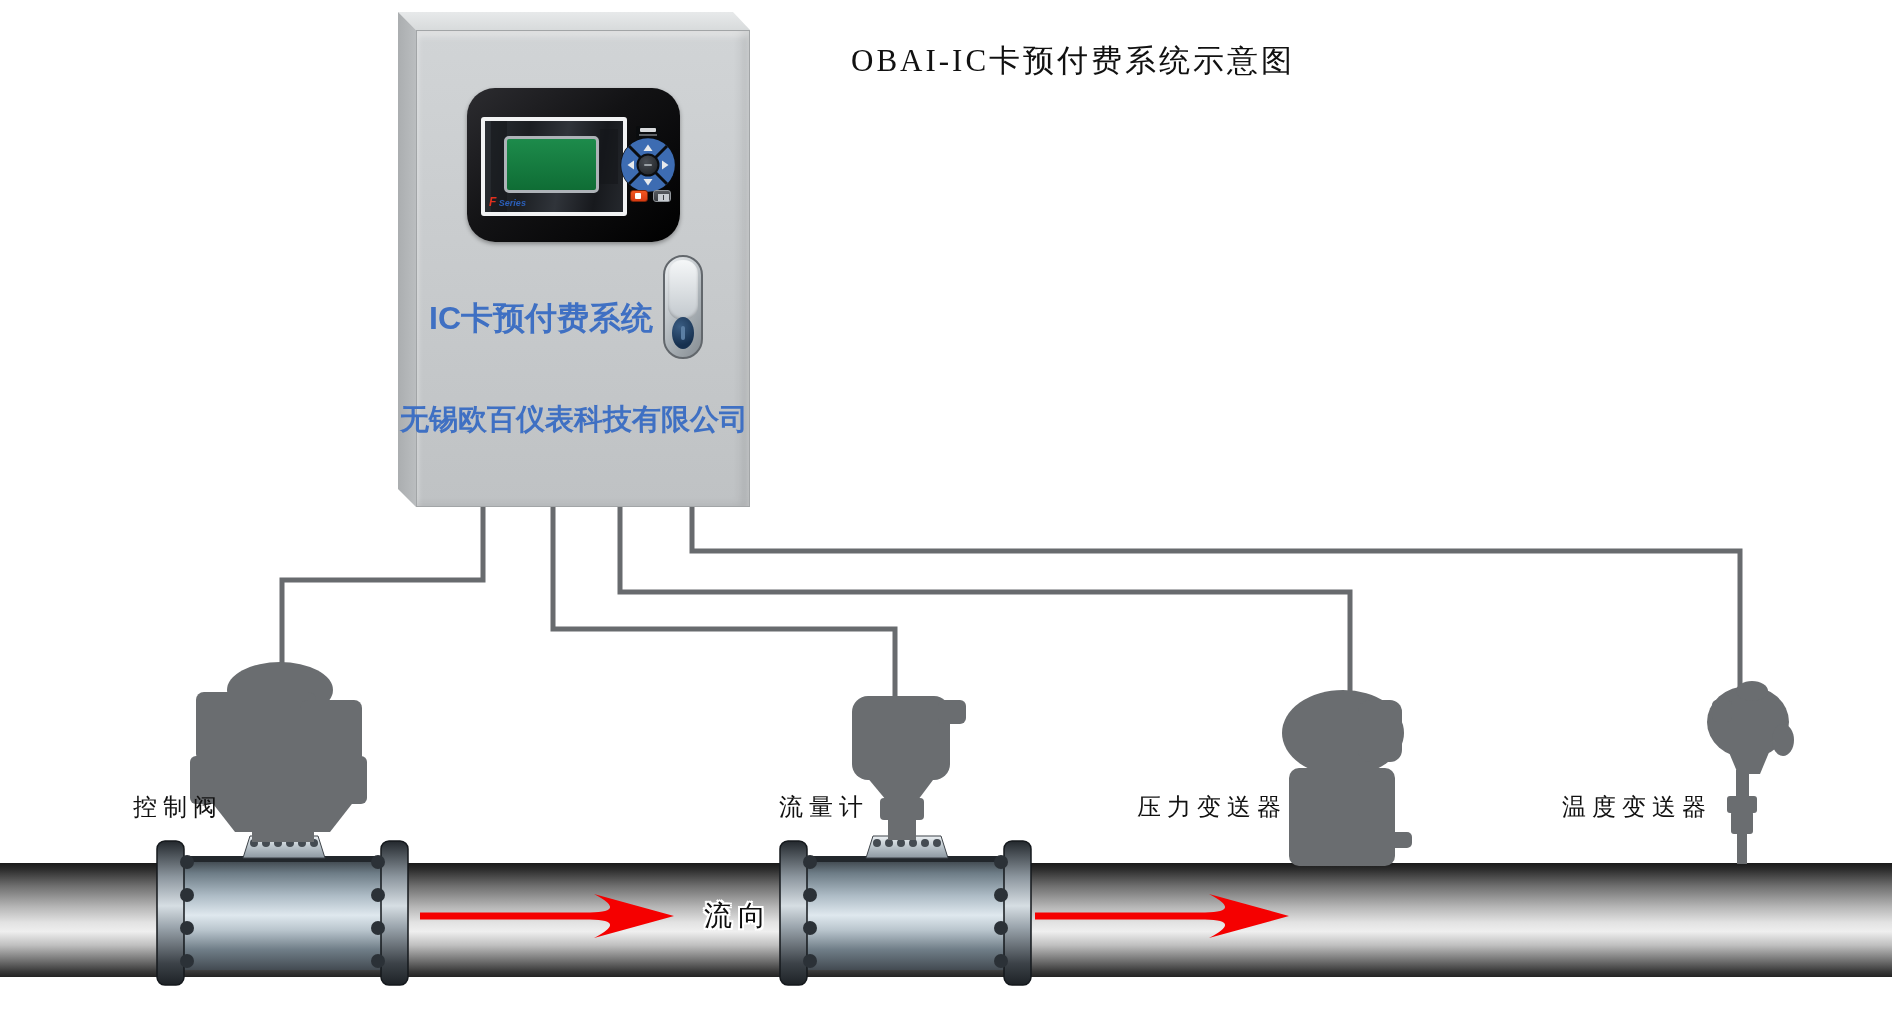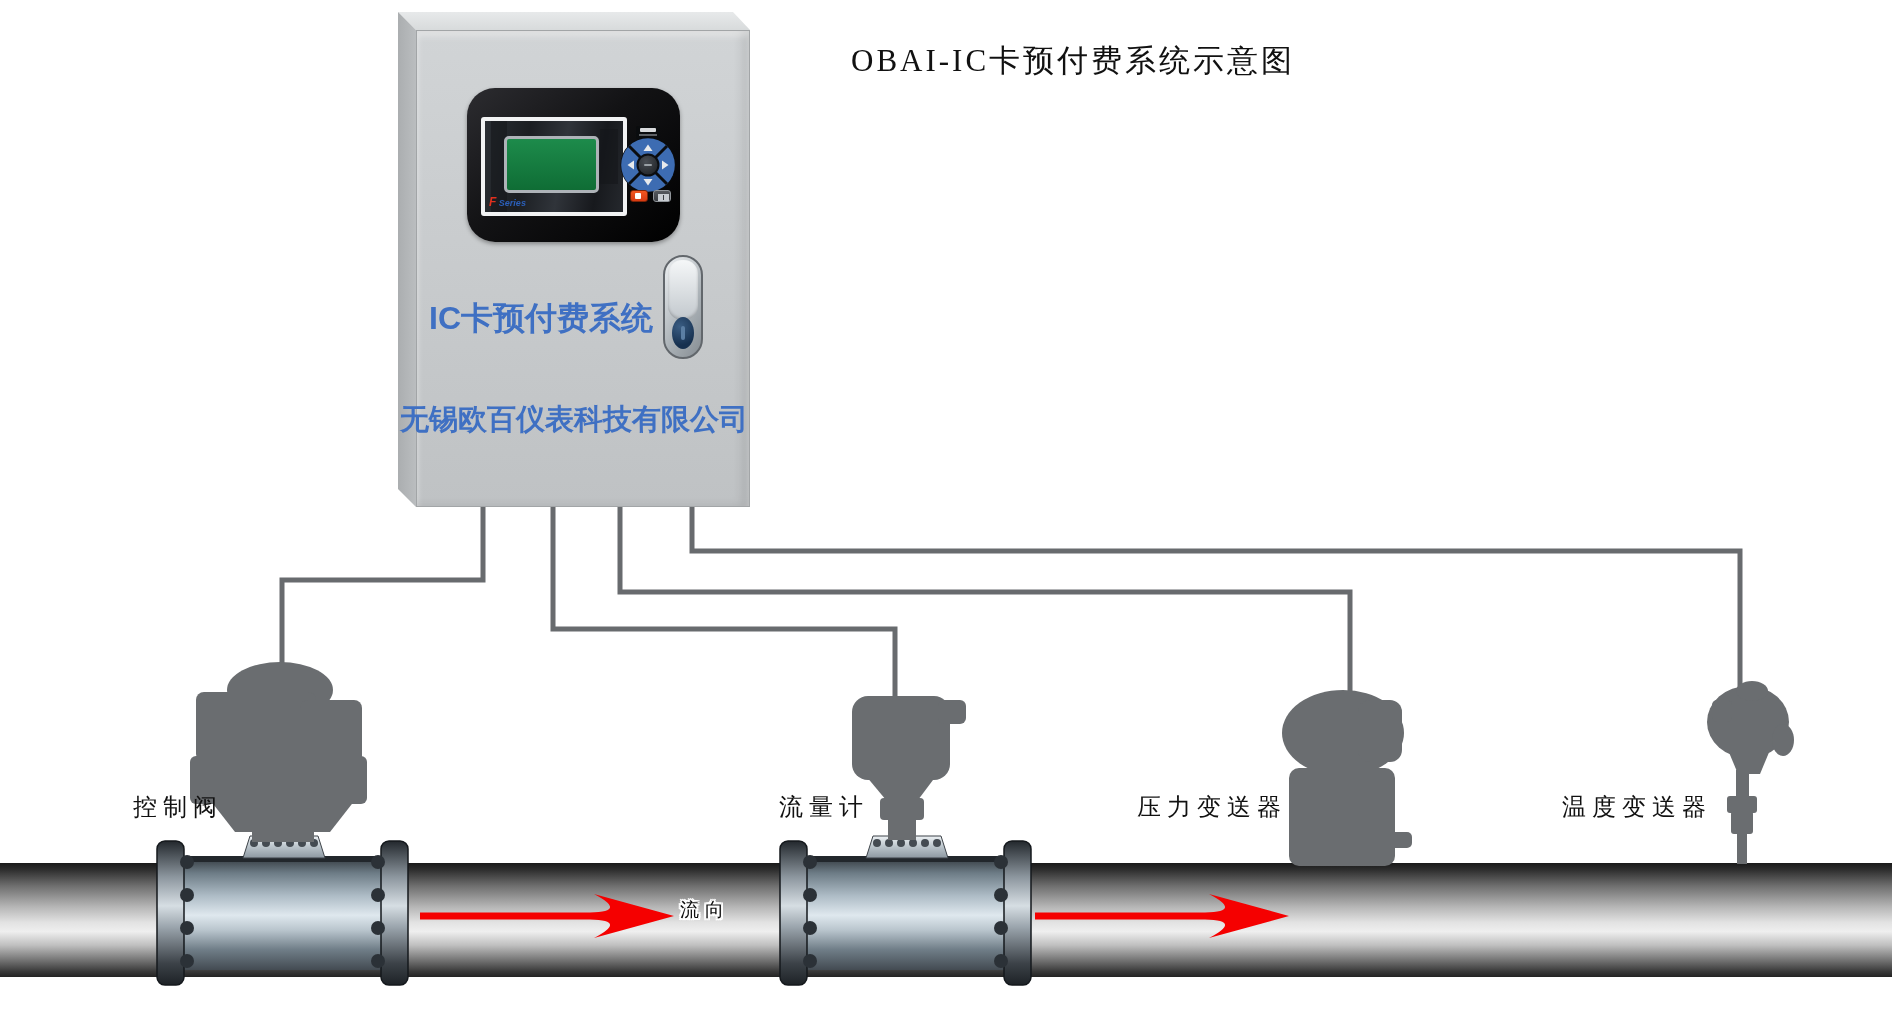--- a/index.html
+++ b/index.html
@@ -2,21 +2,21 @@
 <html><head>
 <meta charset="utf-8">
 <style>
   html,body{margin:0;padding:0;background:#ffffff;}
   #stage{position:relative;width:1892px;height:1021px;background:#ffffff;overflow:hidden;
          font-family:"Liberation Serif","DejaVu Serif",serif;}
   .abs{position:absolute;}
   
   .diagram-title{left:851px;top:40px;font-size:31px;color:#111;letter-spacing:3px;font-weight:500;white-space:nowrap;}
   .dev-label{top:791px;font-size:24px;color:#111;letter-spacing:6px;white-space:nowrap;}
-  .flow-label{left:680px;top:897px;font-size:19px;color:#0d0d0d;letter-spacing:6px;white-space:nowrap;
+  .flow-label{left:704px;top:897px;font-size:28px;color:#0d0d0d;letter-spacing:6px;white-space:nowrap;
     text-shadow:-2px 0 0 #fff,2px 0 0 #fff,0 -2px 0 #fff,0 2px 0 #fff,
                 -2px -2px 0 #fff,2px 2px 0 #fff,-2px 2px 0 #fff,2px -2px 0 #fff;}
   
   .cab-top{left:396px;top:10px;width:356px;height:22px;background:linear-gradient(180deg,#e9ebec,#d6d9da);
     clip-path:polygon(2px 2px,337px 2px,354px 20px,20px 20px);}
   .cab-side{left:396px;top:10px;width:22px;height:500px;background:linear-gradient(90deg,#a9acae,#bcbfc1);
     clip-path:polygon(2px 2px,20px 20px,20px 497px,2px 479px);}
   .cab-front{left:416px;top:30px;width:334px;height:477px;border:1px solid #a2a5a7;box-sizing:border-box;
     background:linear-gradient(180deg,#d1d4d6 0%,#c7cacc 55%,#bfc2c4 100%);
     box-shadow:inset -7px 0 10px rgba(0,0,0,.10),inset 0 5px 6px rgba(255,255,255,.55);}

